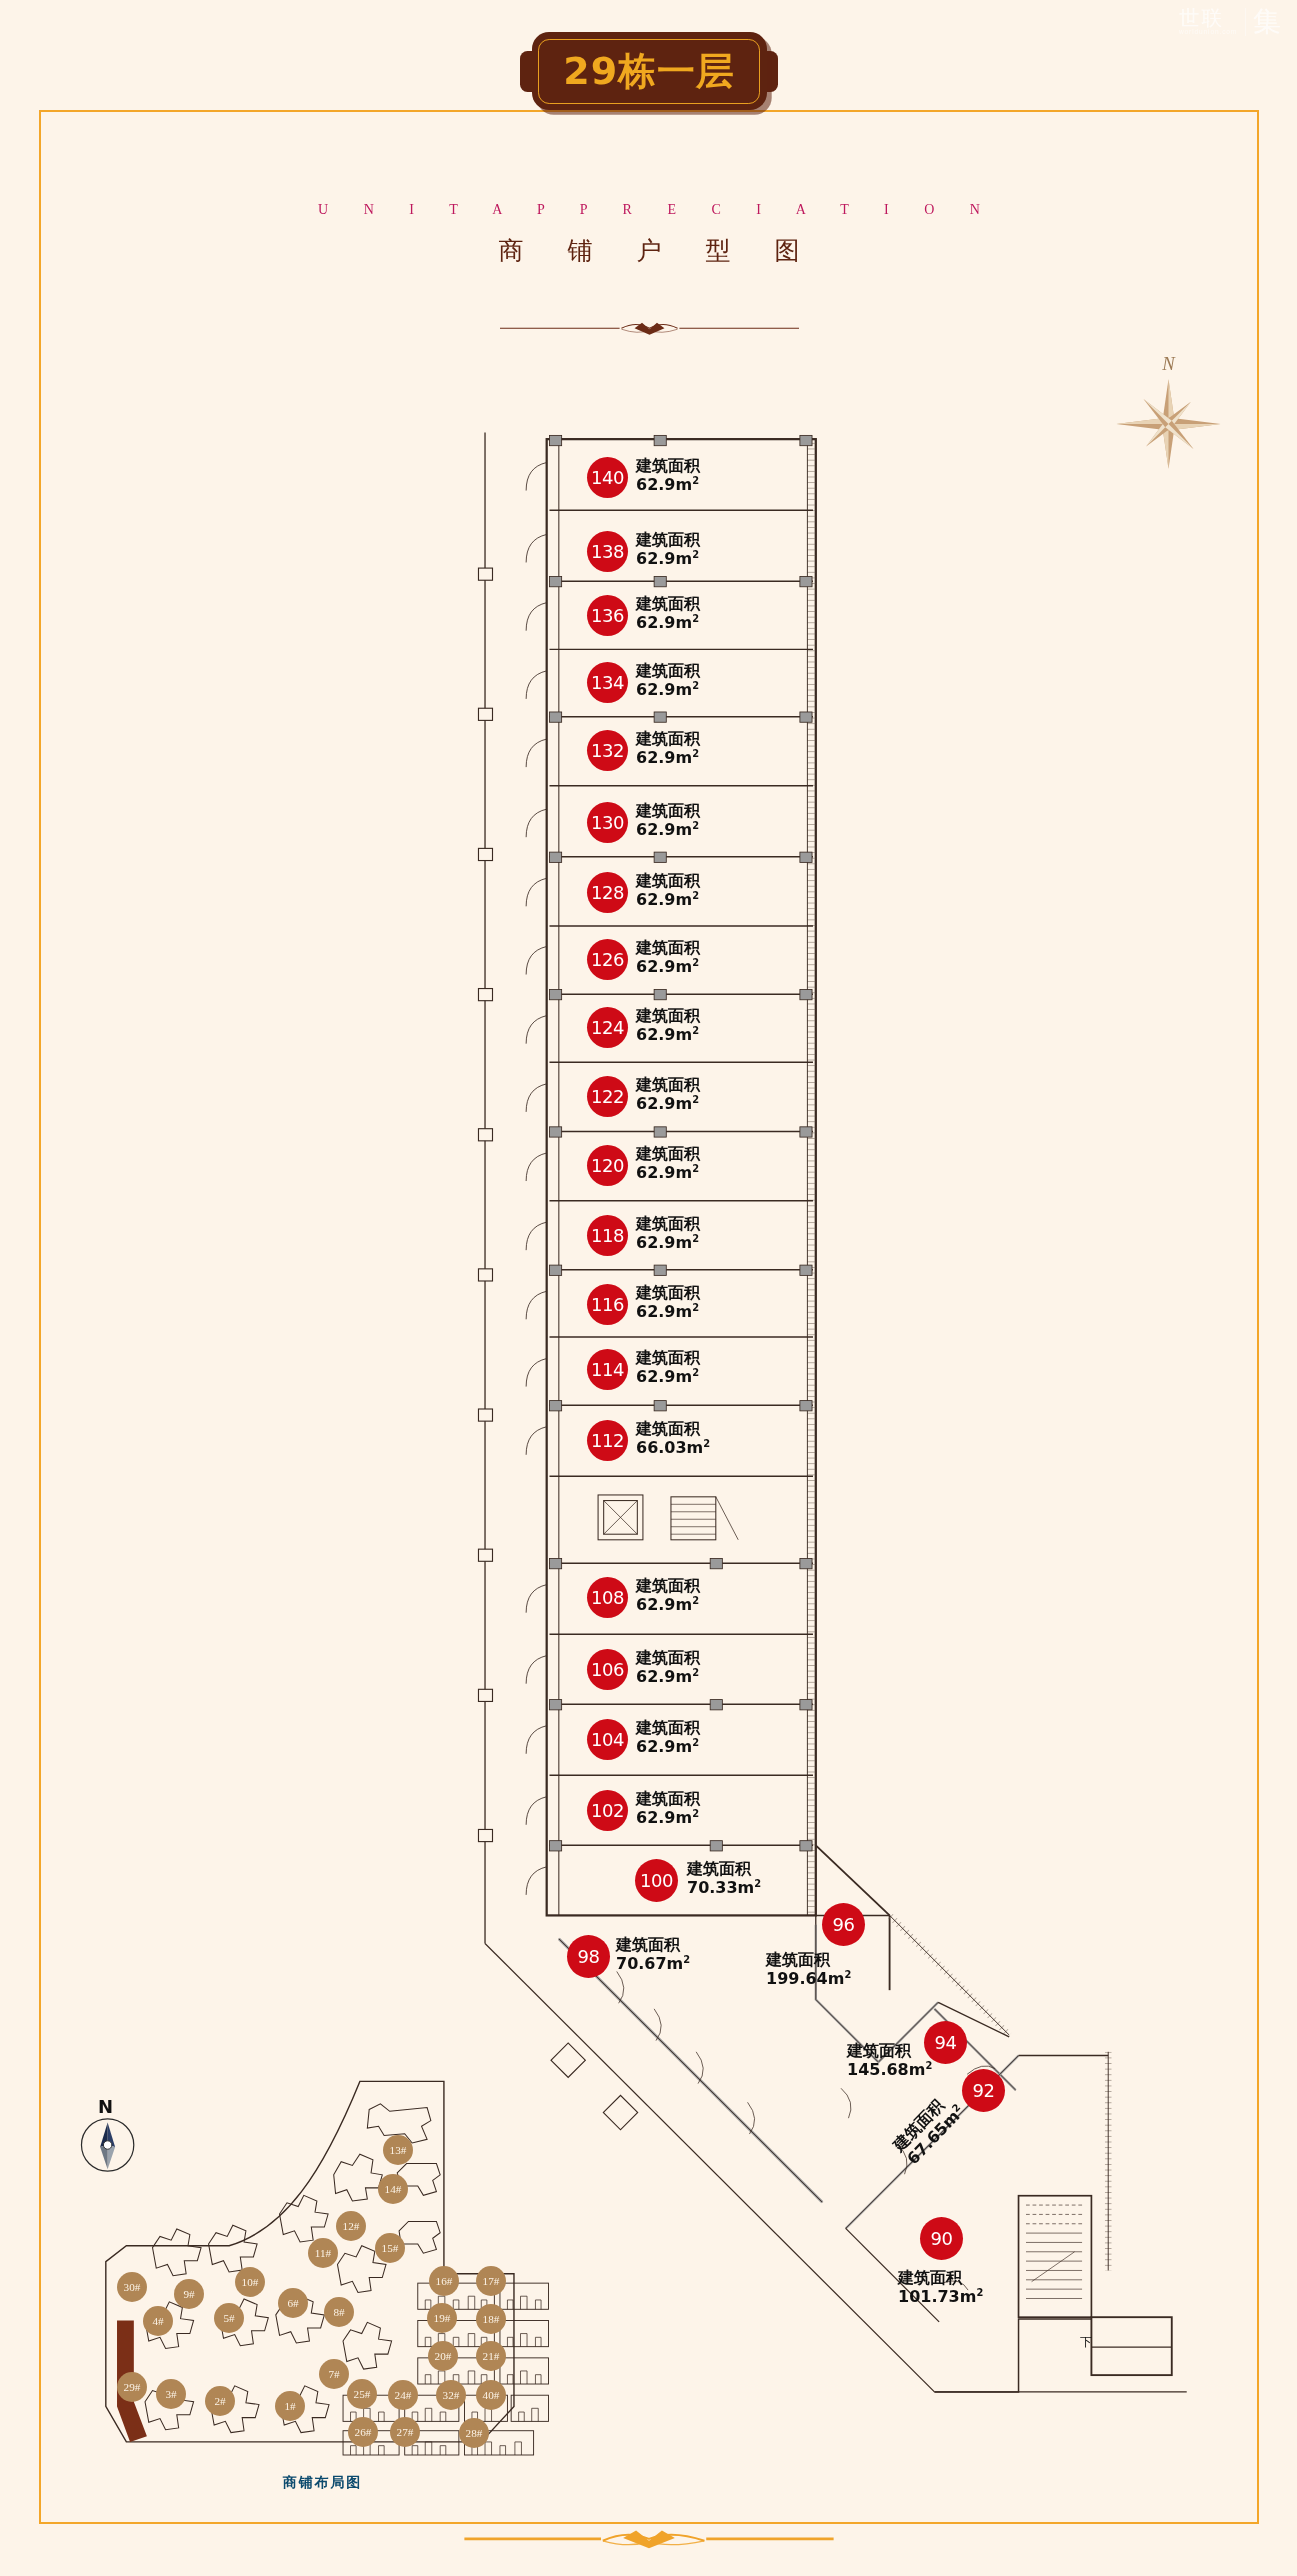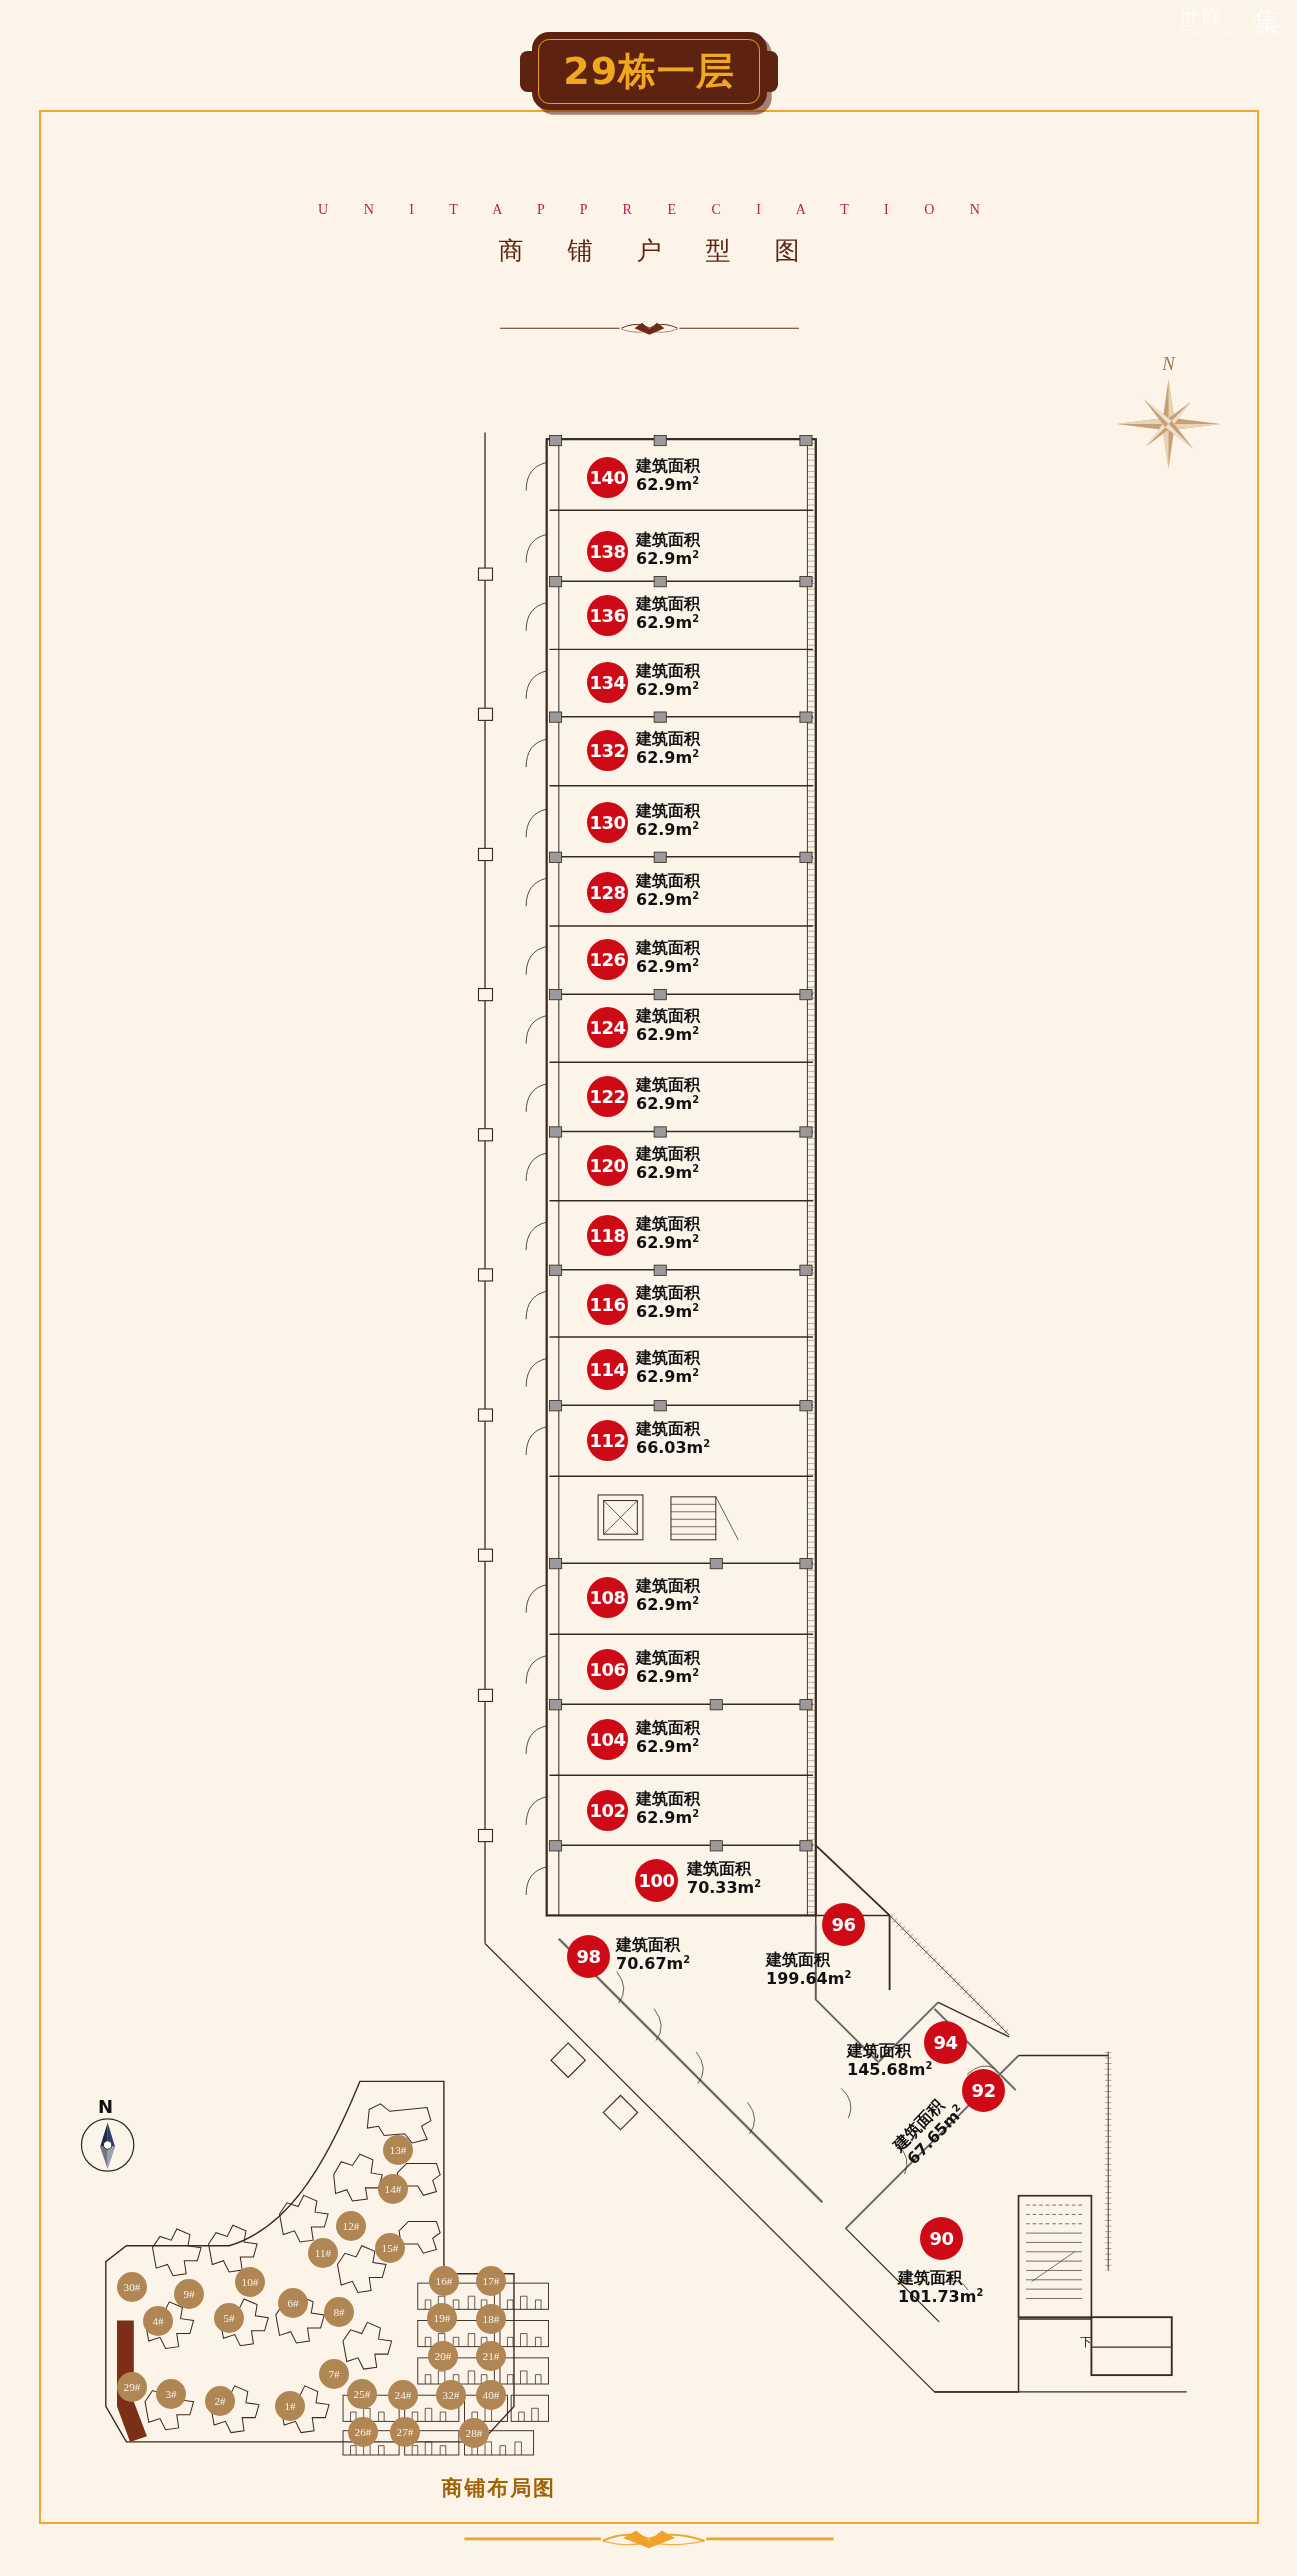--- a/index.html
+++ b/index.html
@@ -63,34 +63,34 @@
   .compass-n{
     position:absolute;left:0;right:0;top:-3.7px;text-align:center;
     font-family:"Liberation Serif","DejaVu Serif",serif;
     font-size:18.7px;font-style:italic;color:#9C7A55;
   }
   
   #floorplan{position:absolute;left:0;top:0;width:1298px;height:2576px;}
   .unit-badge{
     position:absolute;border-radius:50%;background:#CE0A16;color:#fff;
     display:flex;align-items:center;justify-content:center;
-    font-weight:bold;letter-spacing:-0.5px;
+    font-weight:normal;letter-spacing:-0.5px;
     font-family:"DejaVu Sans","Liberation Sans",sans-serif;
   }
   .unit-label{
     position:absolute;color:#111;line-height:1.12;white-space:nowrap;
     font-family:"DejaVu Sans","Liberation Sans",sans-serif;font-weight:bold;
   }
   .unit-label .ar{display:block;}
   .unit-label sup{font-size:.62em;vertical-align:super;}
   
   .sitemap{position:absolute;left:89px;top:2070px;width:467px;height:402px;}
   .site-title{
-    position:absolute;left:89px;top:2474px;width:467px;text-align:right;
-    font-size:21px;color:#a16207;font-weight:bold;letter-spacing:1.9px;
+    position:absolute;left:89px;top:2474px;width:467px;text-align:center;
+    font-size:14px;color:#0c4a6e;font-weight:bold;letter-spacing:1.9px;
     font-family:"DejaVu Sans","Liberation Sans",sans-serif;
   }
   .site-compass{position:absolute;left:70px;top:2098px;width:71px;height:86px;}
   .site-compass-n{
     position:absolute;left:0;right:0;top:-1.9px;text-align:center;
     font-family:"DejaVu Sans",sans-serif;font-size:18px;font-weight:bold;color:#111;
   }
   .bldg-badge{
     position:absolute;border-radius:50%;background:#B08655;color:#FCF3E6;
     display:flex;align-items:center;justify-content:center;

